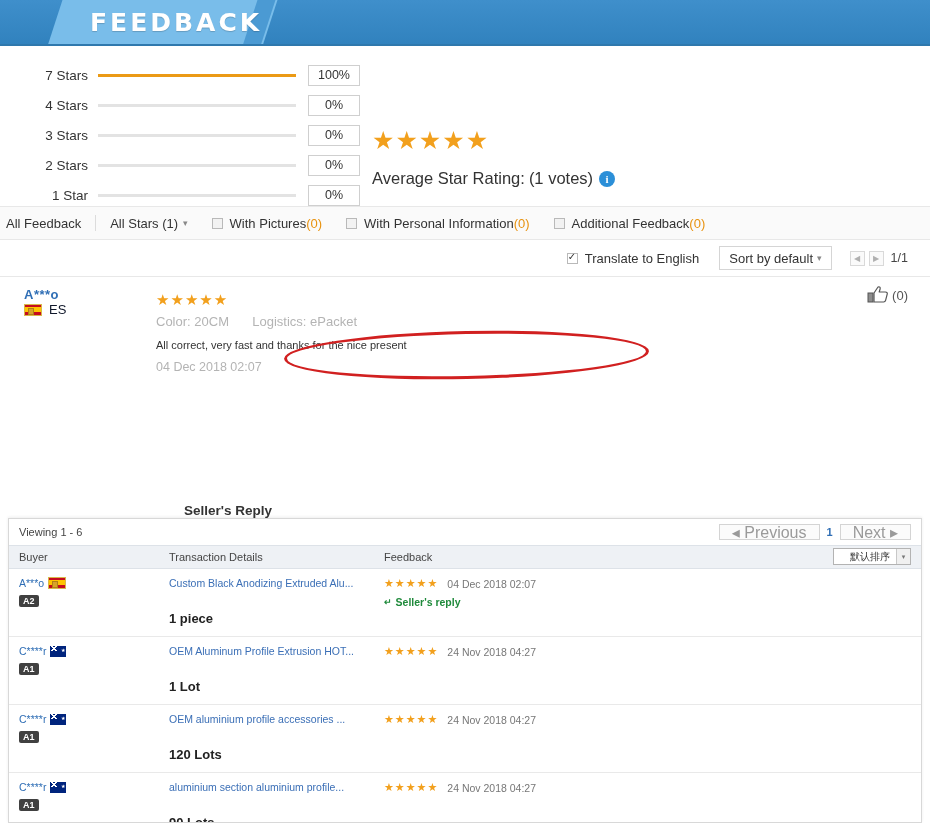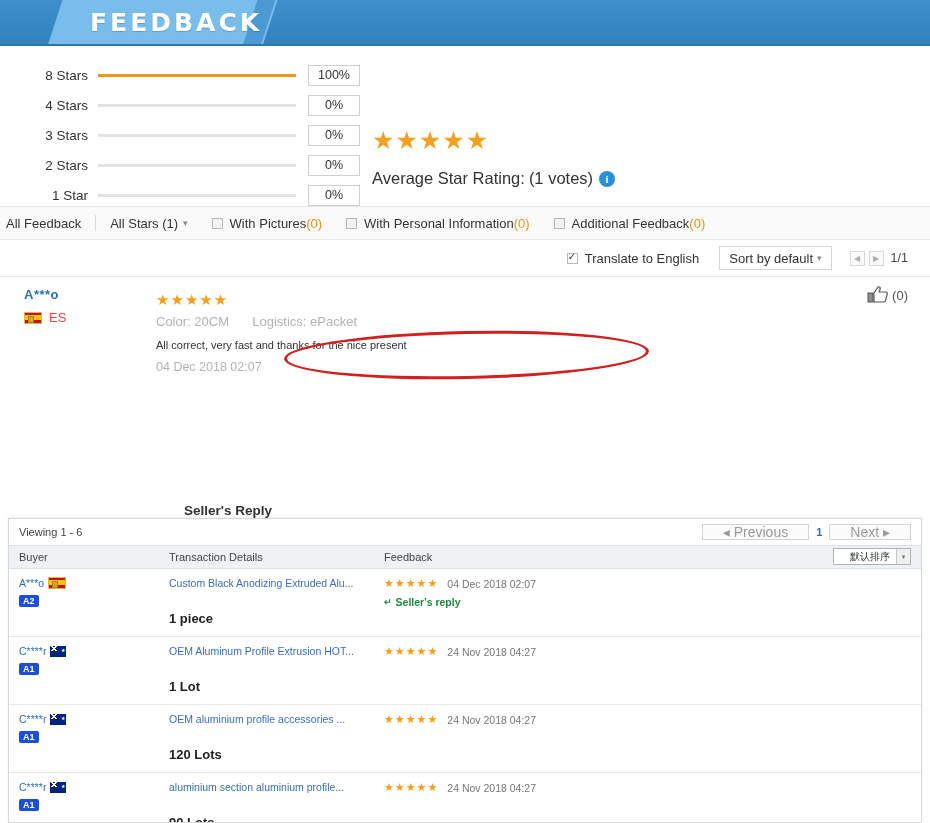--- a/index.html
+++ b/index.html
@@ -160,21 +160,21 @@
     background: #fafafa;
     display: flex; align-items: center; justify-content: center;
     font-size: 8px; color: #b0b0b0;
   }
   .pg-num { font-size: 12.5px; color: #444; margin-left: 3px; }
 
   
   .review { position: relative; padding: 14px 22px 0 22px; height: 218px; }
   .rv-user { position: absolute; left: 24px; top: 10px; width: 120px; }
   .rv-name { color: #2f6eb5; font-size: 13px; font-weight: bold; letter-spacing: .5px; }
-  .rv-country { margin-top: 8px; display: flex; align-items: center; gap: 7px; font-size: 13px; color: #ef4444; }
+  .rv-country { display: flex; align-items: center; gap: 7px; font-size: 13px; color: #0f172a; }
   .flag-es {
     width: 18px; height: 12px;
     background: linear-gradient(#c60b1e 0 25%, #ffc400 25% 75%, #c60b1e 75% 100%);
     border: 1px solid #d9b94a;
     position: relative; flex: none;
   }
   .flag-es::after {
     content:""; position:absolute; left:3px; top:3px; width:4px; height:5px;
     background:#d8a22a; border:1px solid #b07f18;
   }
@@ -238,23 +238,23 @@
   }
   .panel-top {
     height: 26px;
     display: flex; align-items: center;
     padding: 0 10px;
     font-size: 11px; color: #444;
   }
   .tbl-pager { display: flex; align-items: center; gap: 0; }
   .tp-btn {
     border: 1px solid #d4d4d4; background: #fbfbfb;
-    height: 16px; padding: 0 20px;
-    display: flex; align-items: center;
-    font-size: 14px; color: #9a9a9a;
+    height: 16px; padding: 0 12px;
+    display: flex; align-items: center;
+    font-size: 16px; color: #9a9a9a;
   }
   .tp-num { font-size: 11px; font-weight: bold; color: #2f6eb5; margin: 0 7px; }
 
   .thead {
     display: flex; align-items: center;
     height: 24px;
     background: #eef1f5;
     border-top: 1px solid #dde2e8;
     border-bottom: 1px solid #dde2e8;
     font-size: 11px; color: #444;
@@ -282,21 +282,21 @@
   .trow {
     display: flex;
     border-bottom: 1px solid #e9e9e9;
     padding: 8px 10px 10px 10px;
     min-height: 62px;
   }
   .td-buyer { width: 150px; }
   .td-buyer-top { display: flex; align-items: center; gap: 4px; font-size: 10.5px; color: #2f6eb5; }
   .lvl {
     display: inline-block; margin-top: 6px;
-    background: #1d4ed8; color: #fff;
+    background: #404040; color: #fff;
     font-size: 9px; font-weight: bold;
     padding: 1px 4px; border-radius: 2px;
   }
   .td-trans { width: 215px; }
   .td-trans-link { color: #3b6fb6; font-size: 10.5px; }
   .td-trans-qty { font-size: 13px; color: #222; font-weight: bold; margin-top: 22px; }
   .td-fb { flex: 1; }
   .td-fb-top { display: flex; align-items: center; gap: 9px; }
   .td-stars { color: #f2a01d; font-size: 11px; letter-spacing: 1px; }
   .td-date { font-size: 10.5px; color: #777; }
@@ -309,21 +309,21 @@
 <div class="banner">
   <div class="banner-shape"></div>
   <div class="banner-shape2"></div>
   <div class="banner-title">FEEDBACK</div>
 </div>
 
 <div class="summary">
 
   <div class="bars">
     <div class="bar-row">
-      <div class="bar-label">8 Stars</div>
+      <div class="bar-label">7 Stars</div>
       <div class="bar-track">
         <div class="bar-fill" id="f0" style="width: 100%;"></div>
       </div>
       <div class="bar-pct">100%</div>
     </div>
     <div class="bar-row">
       <div class="bar-label">4 Stars</div>
       <div class="bar-track">
         <div class="bar-fill" id="f1" style="width: 0%;"></div>
       </div>

